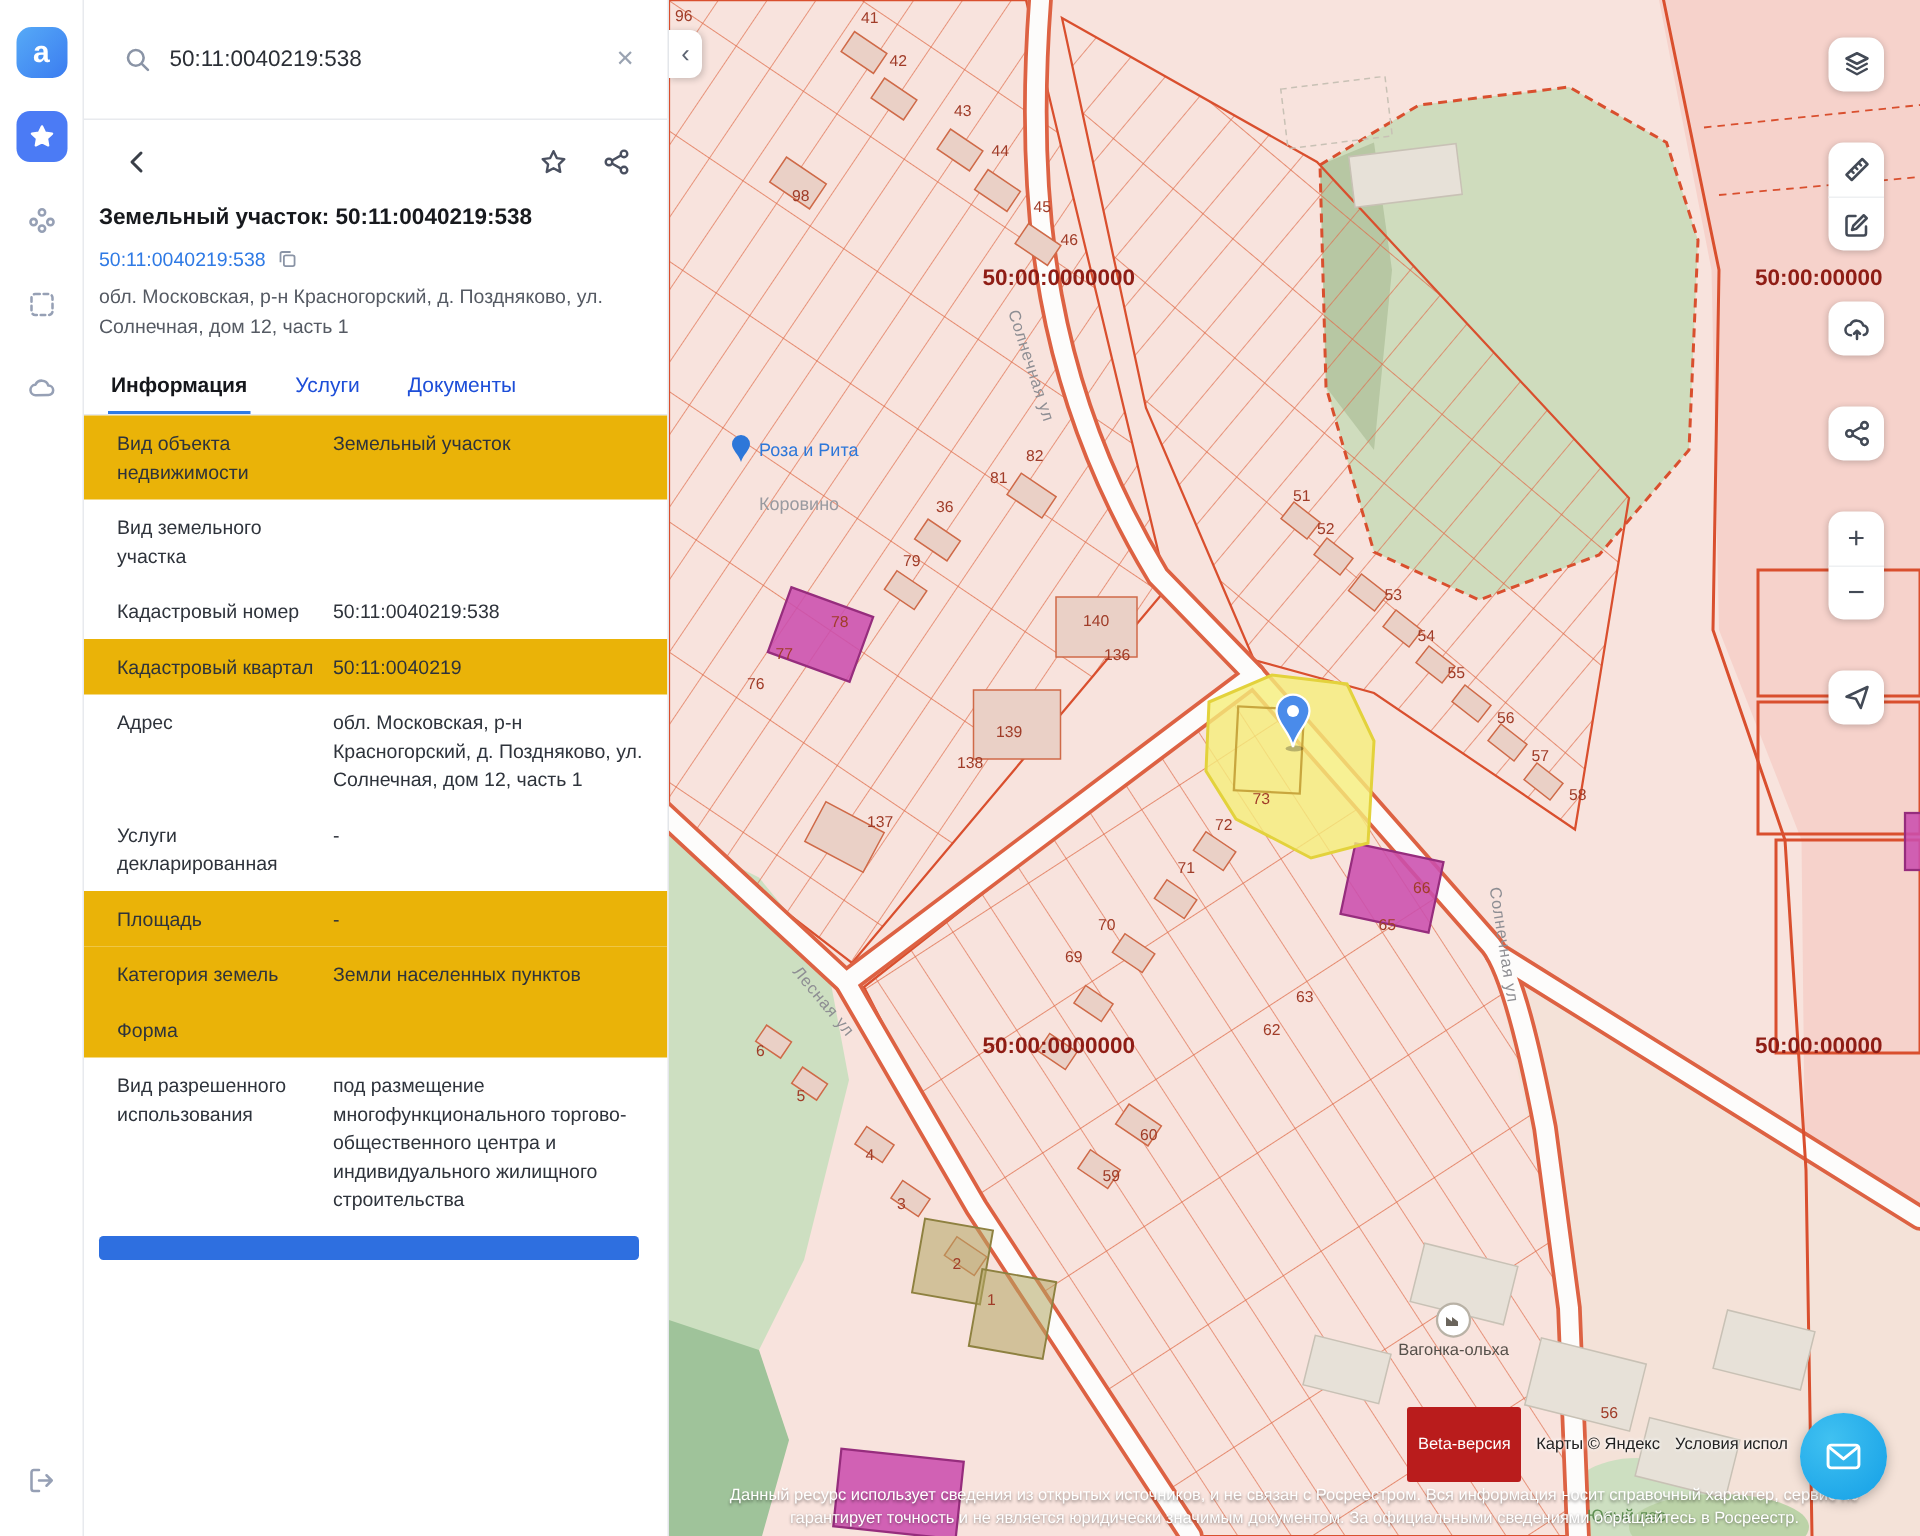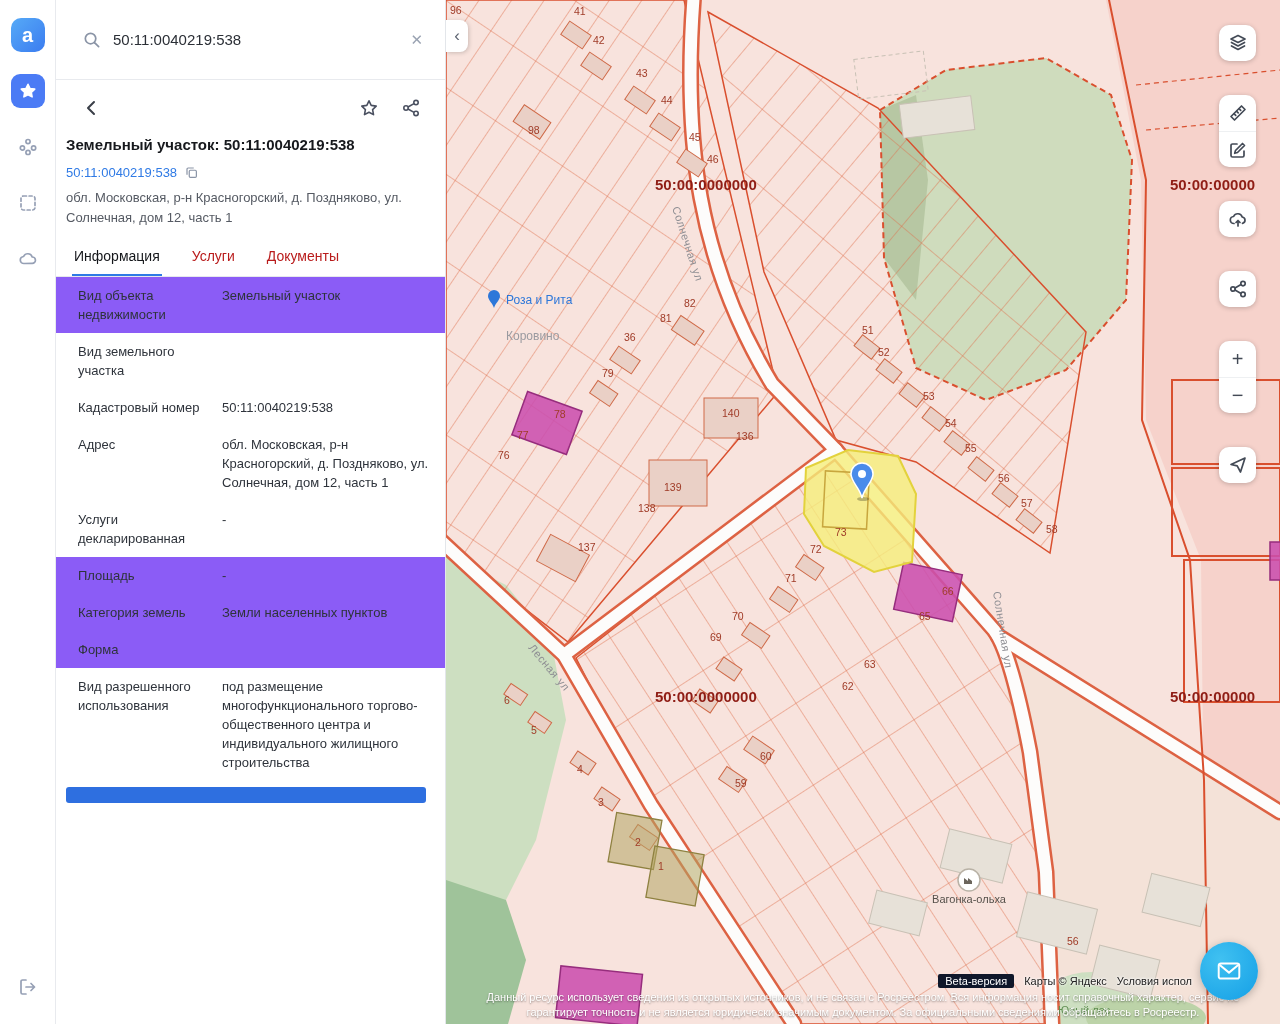--- a/index.html
+++ b/index.html
@@ -23,25 +23,25 @@
   .clear-btn{border:none;background:none;color:#9aa3b2;font-size:15px;cursor:pointer;line-height:1}
   .panel{flex:1;overflow:hidden;padding-top:14px}
   .panel-head{display:flex;align-items:center;justify-content:space-between;padding:0 20px 0 22px;margin-bottom:14px}
   .icon-btn{border:none;background:none;cursor:pointer;display:flex;align-items:center;justify-content:center;padding:4px}
   .head-actions{display:flex;gap:14px}
   .page-title{font-size:15px;font-weight:700;color:#17191d;padding:0 27px 0 10px;margin-bottom:12px}
   .cad-link-row{display:flex;align-items:center;gap:7px;padding:0 10px;margin-bottom:8px}
   .cad-link{font-size:13px;color:#2f7ae5;text-decoration:none;cursor:pointer}
   .addr{font-size:13px;line-height:20px;color:#555a63;padding:0 14px 0 10px;margin-bottom:14px}
   .tabs{display:flex;gap:28px;padding:0 0 0 16px;border-bottom:1px solid #e6e8ec}
-  .tab{font-size:14px;color:#b91c1c;padding:6px 2px 10px;cursor:pointer;border-bottom:2px solid transparent}
-  .tab.active{color:#15171b;font-weight:400;border-bottom-color:#2f7ae5}
+  .tab{font-size:14px;color:#1d4ed8;padding:6px 2px 10px;cursor:pointer;border-bottom:2px solid transparent}
+  .tab.active{color:#15171b;font-weight:700;border-bottom-color:#2f7ae5}
   .ptable{font-size:13px}
   .prow{display:flex;padding:9px 14px 9px 22px;gap:12px}
-  .prow.alt{background:#8b5cf6}
+  .prow.alt{background:#eab308}
   .plabel{width:132px;flex-shrink:0;line-height:19px;color:#2e333b}
   .pvalue{flex:1;line-height:19px;color:#2e333b;white-space:pre-line}
   .shape-preview{margin:6px 0 0 10px;width:360px;height:16px;background:#2e6fe0;border-radius:3px}
 
   
   .map{flex:1;position:relative;height:100%;background:#f8e3dd;overflow:hidden}
   .map svg.mapcanvas{position:absolute;left:0;top:0}
   .qlbl{font:700 15px "Liberation Sans",sans-serif;fill:#8f1d15}
   .pnum{font:10.5px "Liberation Sans",sans-serif;fill:#a03c28}
   .street{font:11px "Liberation Sans",sans-serif;fill:#8e8e93;letter-spacing:.6px}
@@ -52,21 +52,21 @@
 
   .collapse{position:absolute;left:0;top:20px;width:22px;height:32px;background:#fff;border:none;border-radius:0 8px 8px 0;box-shadow:1px 1px 4px rgba(0,0,0,.18);color:#5d6471;font-size:17px;cursor:pointer;z-index:5}
   .mtool{position:absolute;right:24px;width:37px;background:#fff;border-radius:10px;box-shadow:0 1px 5px rgba(0,0,0,.22);display:flex;flex-direction:column;align-items:center;z-index:5}
   .mtool .mbtn{width:37px;height:36px;border:none;background:none;cursor:pointer;display:flex;align-items:center;justify-content:center;font-size:20px;color:#434a56}
   .mtool .mbtn + .mbtn{border-top:1px solid #eef0f2}
   .mtool svg{stroke:#434a56;fill:none;stroke-width:1.7;stroke-linecap:round;stroke-linejoin:round}
   .t-layers{top:25px}.t-measure{top:95px}.t-upload{top:201px}.t-share{top:271px}.t-zoom{top:341px}.t-locate{top:447px}
 
   .chat{position:absolute;right:22px;bottom:24px;width:58px;height:58px;border-radius:50%;border:none;cursor:pointer;background:radial-gradient(circle at 35% 30%,#40c1f1,#149fe6);box-shadow:0 2px 8px rgba(0,0,0,.25);display:flex;align-items:center;justify-content:center;z-index:6}
   .attribution{position:absolute;right:88px;bottom:36px;display:flex;align-items:center;gap:10px;font-size:11px;color:#222;z-index:4;text-shadow:0 0 3px #fff, 0 0 3px #fff}
-  .beta-badge{background:#0f172a;color:#fff;padding:1px 7px;border-radius:2px;text-shadow:none}
+  .beta-badge{background:#b91c1c;color:#fff;padding:19px 7px;border-radius:2px;text-shadow:none}
   .attr-terms{cursor:pointer}
   .disclaimer{position:absolute;left:0;right:0;bottom:4px;text-align:center;font-size:11px;line-height:15px;color:#fff;text-shadow:0 1px 2px rgba(0,0,0,.45);z-index:3;pointer-events:none}
 </style>
 </head>
 <body>
 
 <nav class="rail">
   <div class="logo">
       <span>a</span>
     </div>
@@ -152,20 +152,24 @@
         <div class="prow alt">
           <div class="plabel">Вид объекта недвижимости</div>
           <div class="pvalue">Земельный участок</div>
         </div>
         <div class="prow">
           <div class="plabel">Вид земельного участка</div>
         </div>
         <div class="prow">
           <div class="plabel">Кадастровый номер</div>
           <div class="pvalue">50:11:0040219:538</div>
+        </div>
+        <div class="prow alt">
+          <div class="plabel">Кадастровый квартал</div>
+          <div class="pvalue">50:11:0040219</div>
         </div>
         <div class="prow">
           <div class="plabel">Адрес</div>
           <div class="pvalue">обл. Московская, р-н Красногорский, д. Поздняково, ул. Солнечная, дом 12, часть 1</div>
         </div>
         <div class="prow">
           <div class="plabel">Услуги декларированная</div>
           <div class="pvalue">-</div>
         </div>
         <div class="prow alt">

